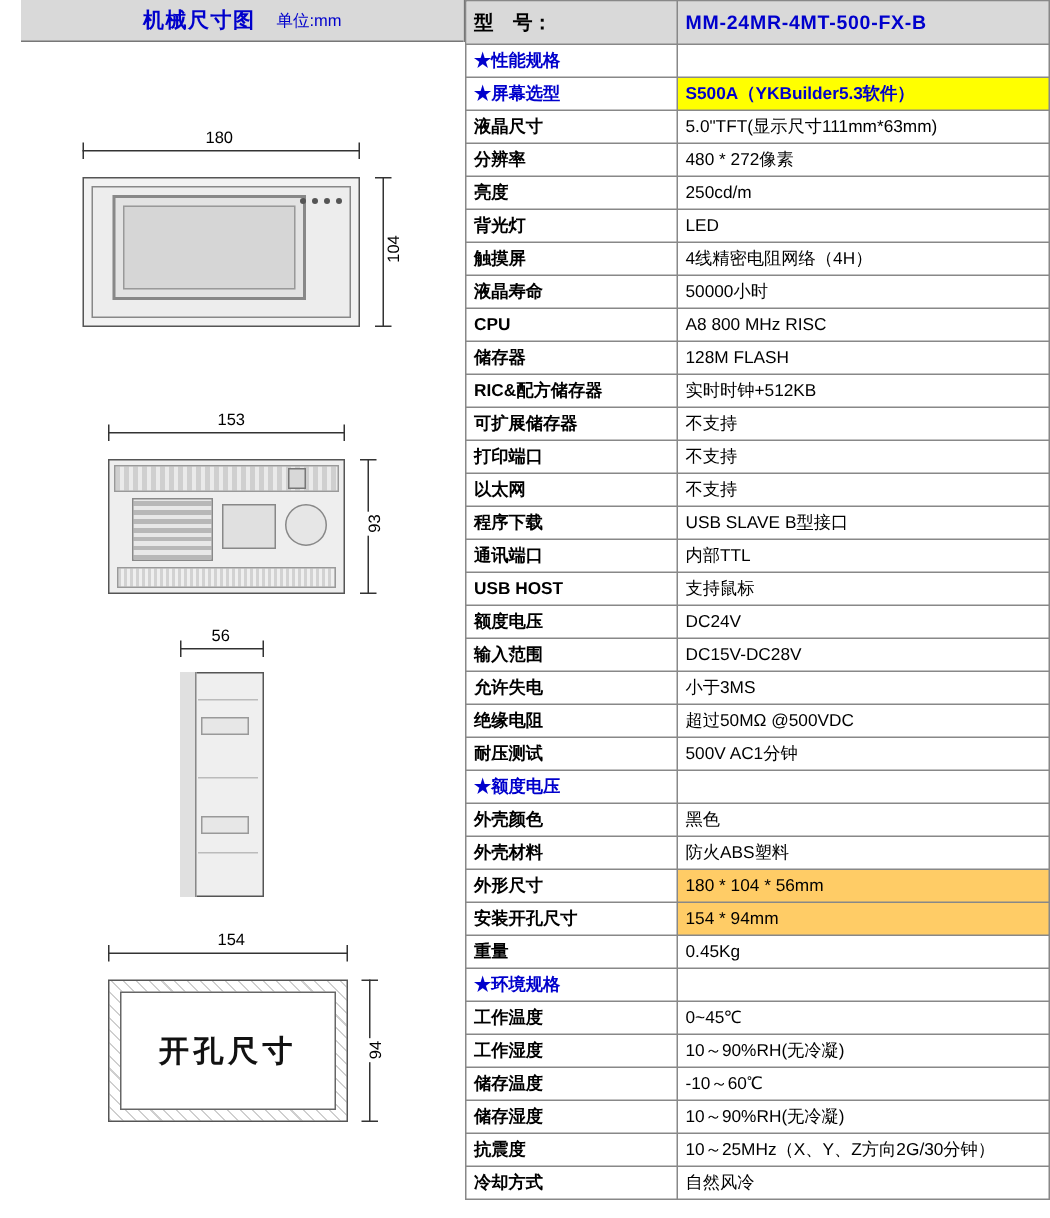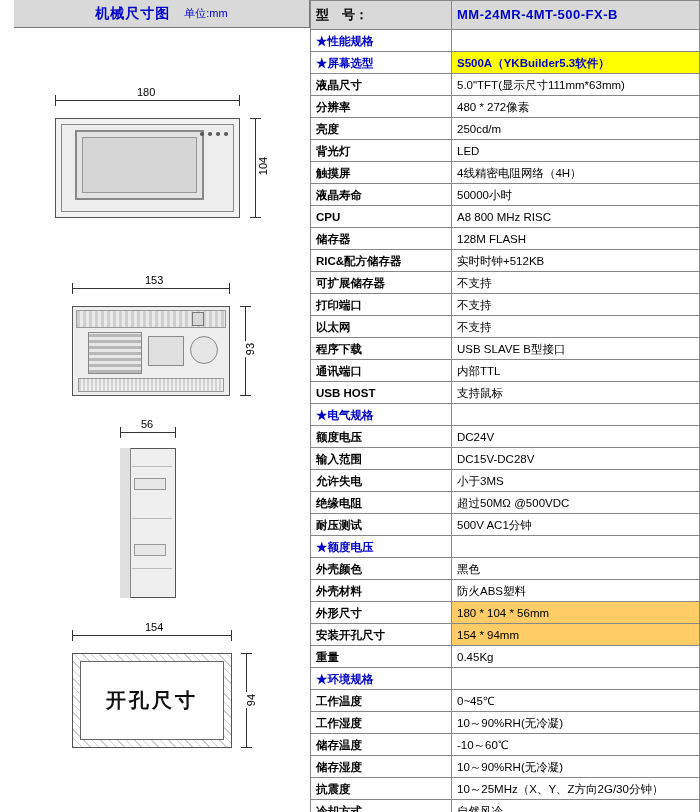--- a/index.html
+++ b/index.html
@@ -491,24 +491,20 @@
             <td class="value">USB SLAVE B型接口</td>
           </tr>
           <tr>
             <td class="label">通讯端口</td>
             <td class="value">内部TTL</td>
           </tr>
           <tr>
             <td class="label">USB HOST</td>
             <td class="value">支持鼠标</td>
           </tr>
-          <tr class="section">
-            <td class="label">★电气规格</td>
-            <td class="value"></td>
-          </tr>
           <tr>
             <td class="label">额度电压</td>
             <td class="value">DC24V</td>
           </tr>
           <tr>
             <td class="label">输入范围</td>
             <td class="value">DC15V-DC28V</td>
           </tr>
           <tr>
             <td class="label">允许失电</td>

